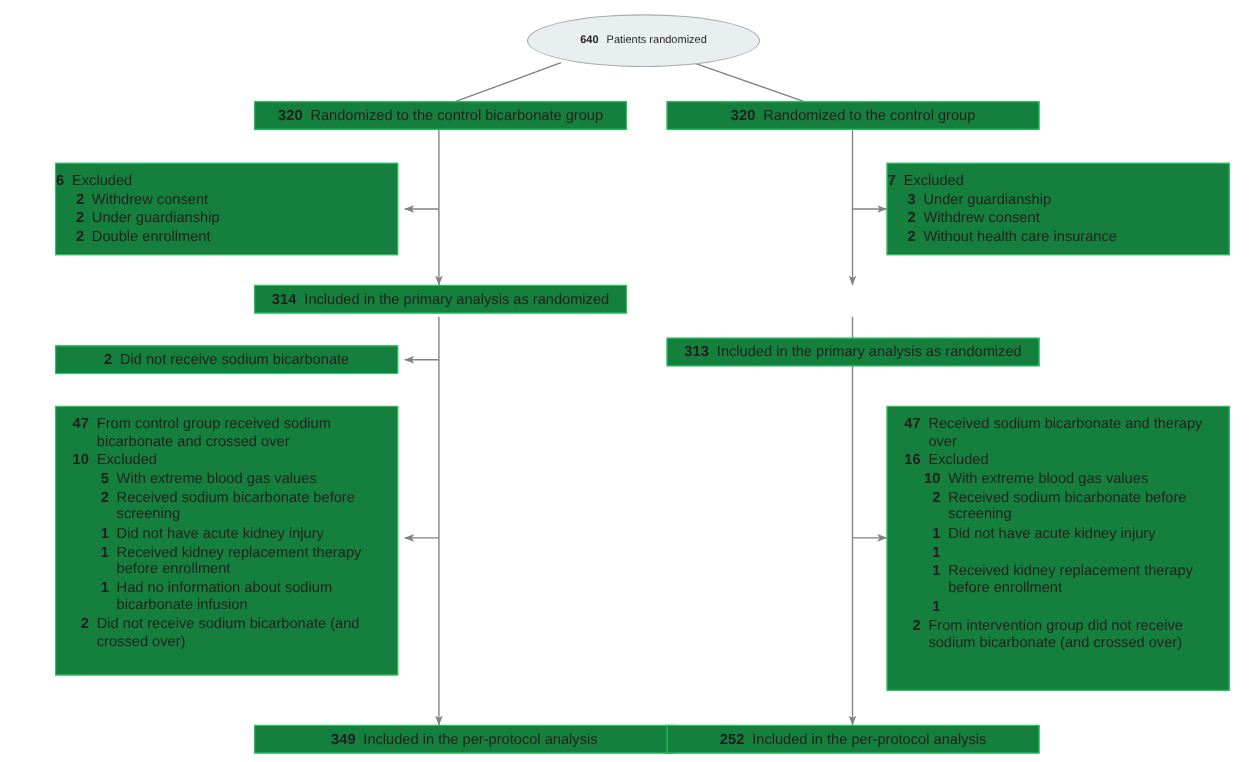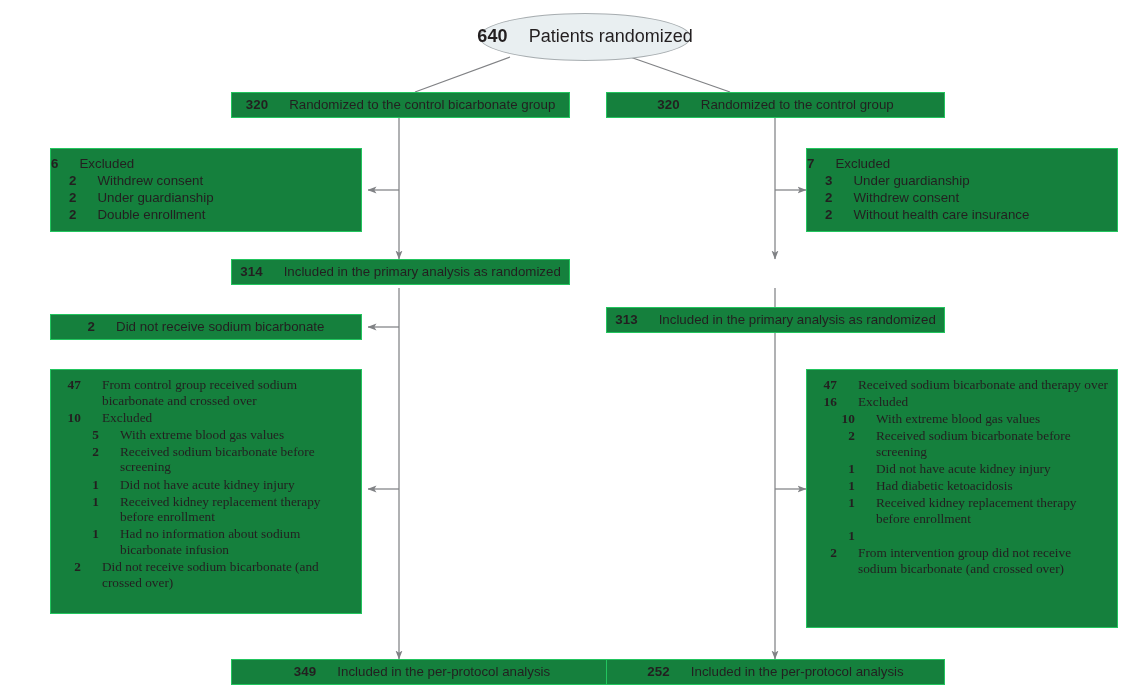--- a/index.html
+++ b/index.html
@@ -54,42 +54,41 @@
   }
   .line {
     display: flex;
     align-items: baseline;
     font-size: 13.3px;
     line-height: 15.6px;
     white-space: nowrap;
   }
   .line.wrap {
     white-space: normal;
-    font-family: Liberation Serif, serif;
   }
   .num {
     font-weight: bold;
     text-align: right;
     flex: 0 0 auto;
     letter-spacing: 0.1px;
   }
   .txt {
     flex: 1 1 auto;
-    padding-left: 21px;
+    padding-left: 7px;
   }
   
   .node.single .line { font-size: 13.3px; }
 
   
   .lvl0 > .num { width: 22px; }
   .lvl1 > .num { width: 40px; }
 
   .detail .line + .line { margin-top: 1.5px; }
 
-  .ellipse .line { font-size: 18px; }
+  .ellipse .line { font-size: 10px; }
 </style>
 </head>
 <body>
 
 <div id="diagram">
 
   <svg class="connectors" viewBox="0 0 1139 693" xmlns="http://www.w3.org/2000/svg">
     <defs>
       <marker id="arrowhead" markerWidth="9" markerHeight="8" refX="8.5" refY="4" orient="auto" markerUnits="userSpaceOnUse">
         <path d="M0,0.5 L9,4 L0,7.5 L2.2,4 Z" fill="#808285"></path>
@@ -251,21 +250,20 @@
     <div class="line wrap lvl1">
       <span class="num">2</span>
       <span class="txt">Received sodium bicarbonate before screening</span>
     </div>
     <div class="line wrap lvl1">
       <span class="num">1</span>
       <span class="txt">Did not have acute kidney injury</span>
     </div>
     <div class="line wrap lvl1">
       <span class="num">1</span>
-      <span class="txt">Had diabetic ketoacidosis</span>
     </div>
     <div class="line wrap lvl1">
       <span class="num">1</span>
       <span class="txt">Received kidney replacement therapy before enrollment</span>
     </div>
     <div class="line wrap lvl1">
       <span class="num">1</span>
     </div>
     <div class="line wrap lvl0">
       <span class="num">2</span>

